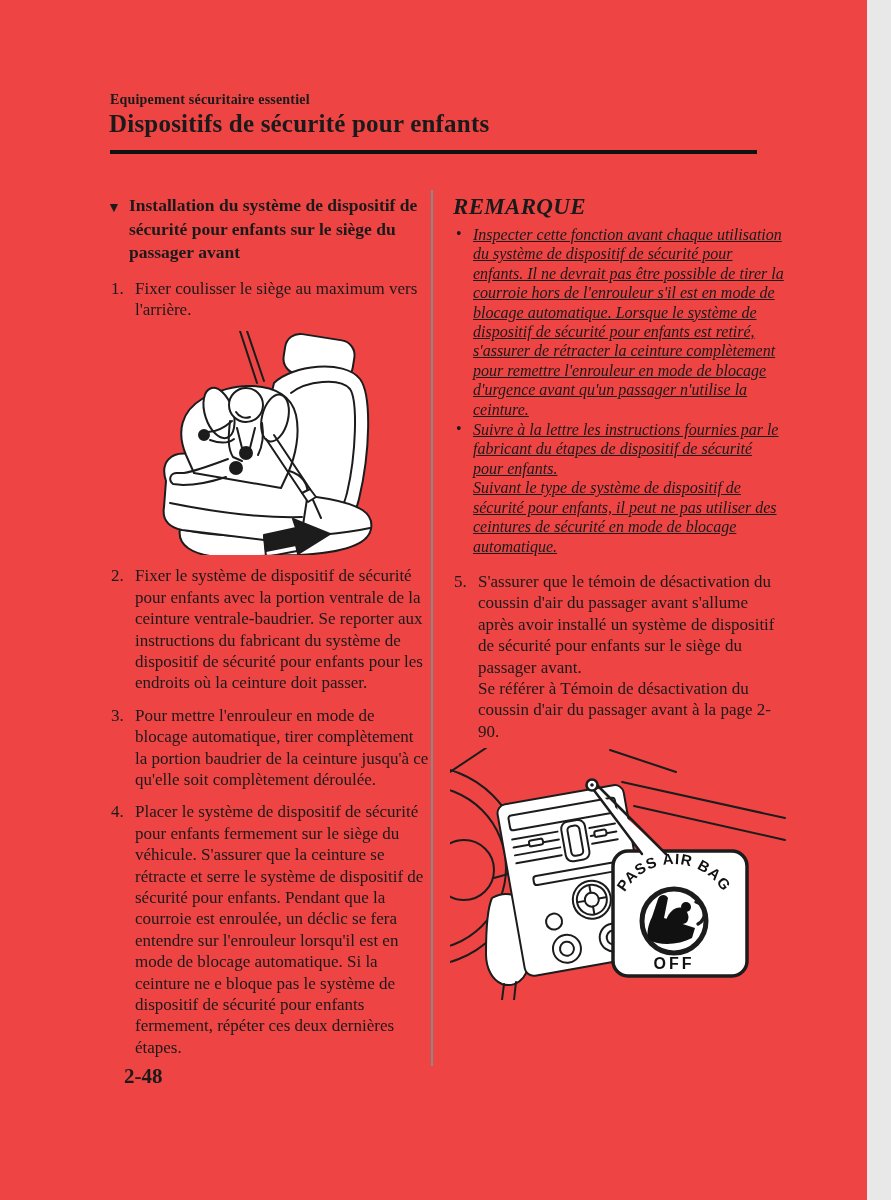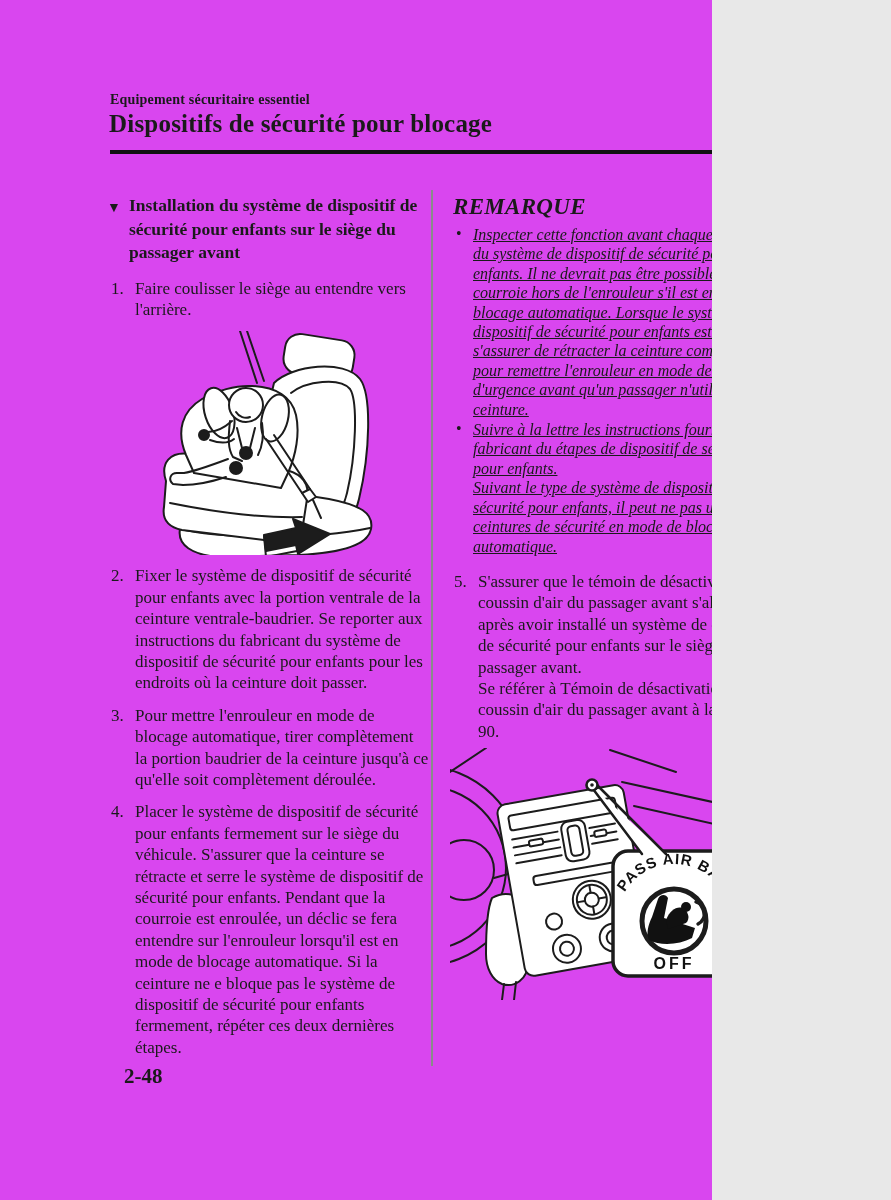--- a/index.html
+++ b/index.html
@@ -1,19 +1,19 @@
 <!DOCTYPE html>
 <html lang="fr"><head>
 <meta charset="utf-8">
 <style>
   html,body{margin:0;padding:0;background:#e8e8e8;}
   .page{
     position:relative;
-    width:712px;height:1200px;
-    background:#d946ef;
+    width:867px;height:1200px;
+    background:#ef4444;
     font-family:"Liberation Serif", serif;
     color:#1a1a1a;
     overflow:hidden;
   }
   .hdr-label{
     position:absolute;left:110px;top:92px;
     font-size:14px;font-weight:bold;letter-spacing:.2px;
   }
   .title{
     position:absolute;left:109px;top:110px;margin:0;
@@ -63,33 +63,33 @@
   }
   svg{display:block;}
   svg text{font-family:"Liberation Sans", sans-serif;}
 </style>
 </head>
 <body>
 
 <div class="page">
 
   <div class="hdr-label">Equipement sécuritaire essentiel</div>
-  <h1 class="title">Dispositifs de sécurité pour blocage</h1>
+  <h1 class="title">Dispositifs de sécurité pour enfants</h1>
   <div class="rule"></div>
   <div class="col-divider"></div>
 
   <div class="col left">
     <div class="sec-heading">
       <span class="tri">▼</span>
       <span>Installation du système de dispositif de sécurité pour enfants sur le siège du passager avant</span>
     </div>
 
     <div class="step">
       <span class="num">1.</span>
-      <span class="stext">Faire coulisser le siège au entendre vers l'arrière.</span>
+      <span class="stext">Fixer coulisser le siège au maximum vers l'arrière.</span>
     </div>
 
     <figure class="figure fig-left">
       <svg width="300" height="224" viewBox="0 0 300 224">
         <g stroke="#1c1c1c" stroke-width="2" fill="none" stroke-linecap="round" stroke-linejoin="round">
 
           <g>
             <rect x="160" y="6" width="70" height="40" rx="15" fill="#fff" transform="rotate(9 195 26)"></rect>
             <path d="M150,52 C168,34 220,28 236,48 C248,64 246,122 235,168 C229,194 211,206 186,211 L149,215 C139,172 139,94 150,52 Z" fill="#fff"></path>
             <path d="M167,62 C182,50 216,46 226,58 C234,70 232,124 223,162 C218,184 206,194 189,198"></path>

